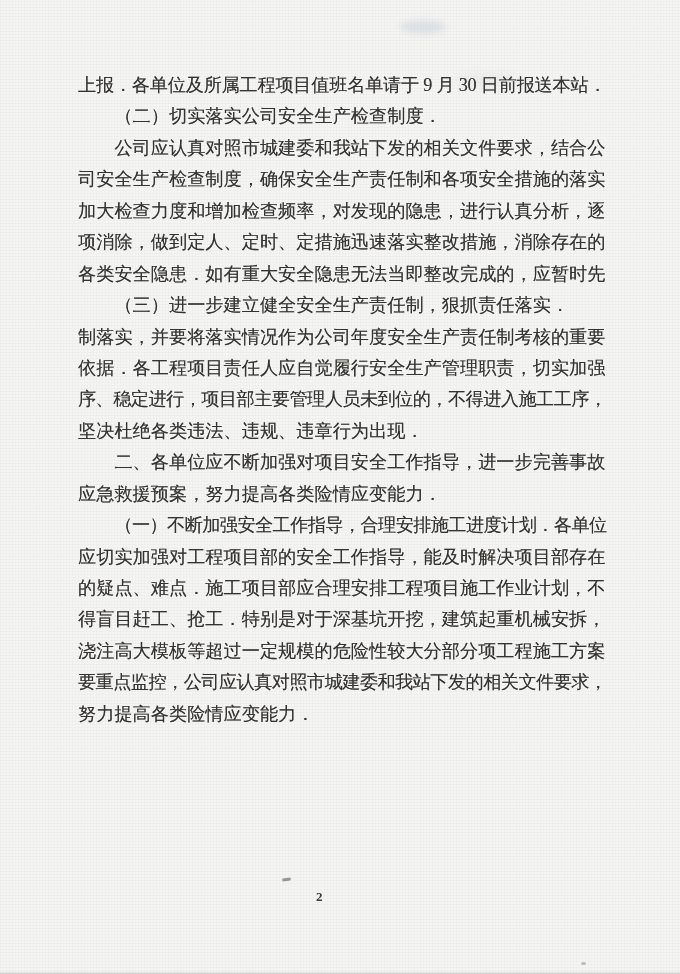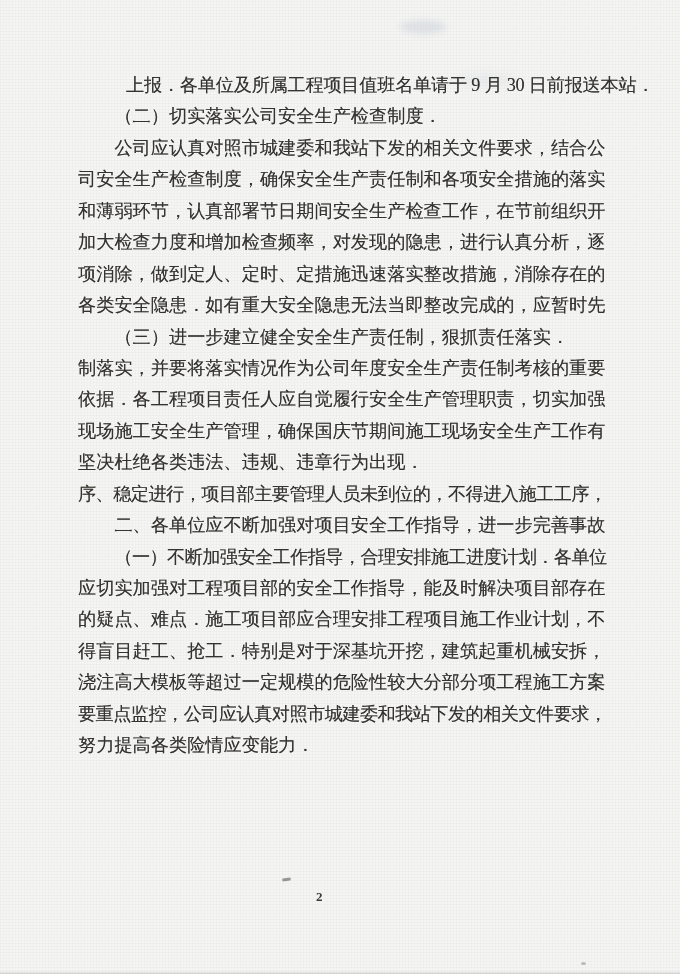--- a/index.html
+++ b/index.html
@@ -100,35 +100,34 @@
     filter: blur(0.5px);
   }
 </style>
 </head>
 <body>
 
 <div class="page">
   <div class="smudge"></div>
   <div class="smudge-2"></div>
   <div class="text-block" id="text-block">
-      <div class="doc-line" style="letter-spacing: -0.24px; margin-left: 48px;">上报．各单位及所属工程项目值班名单请于 9 月 30 日前报送本站．</div>
+      <div class="doc-line" style="letter-spacing: -0.24px;">上报．各单位及所属工程项目值班名单请于 9 月 30 日前报送本站．</div>
       <div class="doc-line indent">（二）切实落实公司安全生产检查制度．</div>
       <div class="doc-line indent">公司应认真对照市城建委和我站下发的相关文件要求，结合公</div>
       <div class="doc-line">司安全生产检查制度，确保安全生产责任制和各项安全措施的落实</div>
-      <div class="doc-line">和薄弱环节，认真部署节日期间安全生产检查工作，在节前组织开</div>
       <div class="doc-line">加大检查力度和增加检查频率，对发现的隐患，进行认真分析，逐</div>
       <div class="doc-line">项消除，做到定人、定时、定措施迅速落实整改措施，消除存在的</div>
       <div class="doc-line">各类安全隐患．如有重大安全隐患无法当即整改完成的，应暂时先</div>
       <div class="doc-line indent">（三）进一步建立健全安全生产责任制，狠抓责任落实．</div>
       <div class="doc-line">制落实，并要将落实情况作为公司年度安全生产责任制考核的重要</div>
       <div class="doc-line">依据．各工程项目责任人应自觉履行安全生产管理职责，切实加强</div>
-      <div class="doc-line">现场施工安全生产管理，确保国庆节期间施工现场安全生产工作有</div>
+      <div class="doc-line" style="letter-spacing: -0.57px;">序、稳定进行，项目部主要管理人员未到位的，不得进入施工工序，</div>
       <div class="doc-line">坚决杜绝各类违法、违规、违章行为出现．</div>
-      <div class="doc-line" style="letter-spacing: -0.57px;">序、稳定进行，项目部主要管理人员未到位的，不得进入施工工序，</div>
       <div class="doc-line indent">二、各单位应不断加强对项目安全工作指导，进一步完善事故</div>
+      <div class="doc-line">应急救援预案，努力提高各类险情应变能力．</div>
       <div class="doc-line indent" style="letter-spacing: -0.61px;">（一）不断加强安全工作指导，合理安排施工进度计划．各单位</div>
       <div class="doc-line">应切实加强对工程项目部的安全工作指导，能及时解决项目部存在</div>
       <div class="doc-line">的疑点、难点．施工项目部应合理安排工程项目施工作业计划，不</div>
       <div class="doc-line">得盲目赶工、抢工．特别是对于深基坑开挖，建筑起重机械安拆，</div>
       <div class="doc-line">浇注高大模板等超过一定规模的危险性较大分部分项工程施工方案</div>
       <div class="doc-line" style="letter-spacing: -0.57px;">要重点监控，公司应认真对照市城建委和我站下发的相关文件要求，</div>
       <div class="doc-line">努力提高各类险情应变能力．</div>
     </div>
   <div class="page-number">2</div>
   <div class="speck-1"></div>

